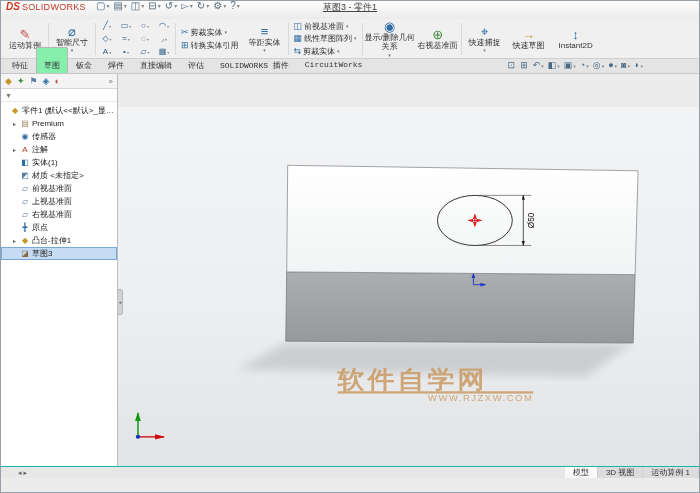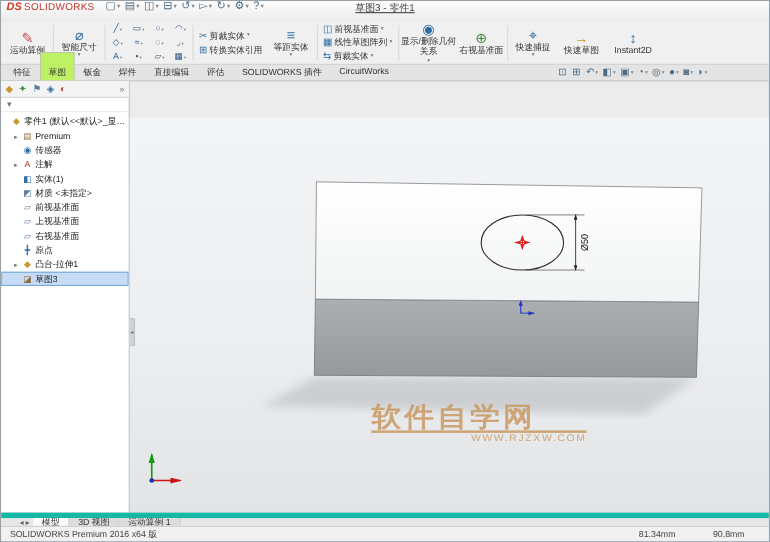--- a/index.html
+++ b/index.html
@@ -41,22 +41,22 @@
   .rb-ic-s { font-size:9px; line-height:1; }
   .rb-slbl { font-size:8px; white-space:nowrap; }
   .c-blue { color:#2e6da4; } .c-orange { color:#c0504d; } .c-gold { color:#c8972a; }
   .c-green { color:#3f8a3f; } .c-red { color:#b23a2e; } .c-steel { color:#5b7ca3; }
   .c-tan { color:#9a7b4f; } .c-brown { color:#8a6a42; }
   
   .tabrow { position:absolute; top:58px; left:0; right:0; height:15px;
     background:#e4e4e4; border-bottom:1px solid #c6c6c6;
     display:flex; align-items:flex-end; padding-left:3px; }
   .tab { font-size:8px; padding:12px 7px 2px; color:#333; border:1px solid transparent;
-    border-bottom:none; white-space:nowrap; }
-  .tab.active { background:#bef264; border-color:#b5b5b5; border-radius:2px 2px 0 0; }
+    border-bottom:none; white-space:nowrap;font-family:Liberation Mono, monospace; }
+  .tab.active { background:#86efac; border-color:#b5b5b5; border-radius:2px 2px 0 0; }
   .hud { position:absolute; right:56px; top:2px; display:flex; gap:4px; align-items:center; }
   .hud-btn { display:flex; align-items:center; gap:1px; }
   .hud-g { font-size:9px; color:#4a6a84; line-height:1; }
   .hud-c { font-size:5px; color:#888; }
   
   .content { position:absolute; top:73px; left:0; right:0; bottom:26px; display:flex; }
   .panel { width:117px; background:#ffffff; border-right:1px solid #b9bdbf;
     display:flex; flex-direction:column; }
   .panel-tabs { height:15px; background:#f4f4f4; border-bottom:1px solid #d8d8d8;
     display:flex; align-items:center; gap:5px; padding:0 4px; }
@@ -77,22 +77,22 @@
   
   .viewport { flex:1; position:relative;
     background:linear-gradient(180deg,#f3f4f5 0%,#edeef0 55%,#e2e4e6 100%);margin-top:33px; }
   .viewport svg { position:absolute; inset:0; width:100%; height:100%; }
   .split-handle { position:absolute; left:0; top:182px; width:5px; height:26px;
     background:#cfd3d6; border:1px solid #b4b8bb; border-left:none;
     border-radius:0 3px 3px 0; font-size:5px; color:#666; display:flex;
     align-items:center; justify-content:center; z-index:2; }
   
   .sheettabs { position:absolute; bottom:14px; left:0; right:0; height:12px;
-    background:#e7e7e7; border-top:5px solid #14b8a6; display:flex; align-items:stretch;
-    font-size:8px; padding-left:14px; }
+    background:#e7e7e7; border-top:1px solid #14b8a6; display:flex; align-items:stretch;
+    font-size:8px; padding-left:14px;justify-content:space-between; }
   .sheet-nav { display:flex; align-items:center; gap:2px; padding:0 3px; color:#666; font-size:7px; }
   .stab { padding:0 8px; display:flex; align-items:center; border-right:1px solid #d0d0d0;
     color:#333; background:#dcdcdc; white-space:nowrap; }
   .stab.active { background:#fafafa; }
   
   .statusbar { position:absolute; bottom:0; left:0; right:0; height:14px;
     background:#f1f1f1; border-top:1px solid #cfcfcf; display:flex; align-items:center;
     font-size:8px; color:#444; padding:0 8px; }
   .sb-left { white-space:nowrap; }
   .sb-spacer { flex:1; }
@@ -546,20 +546,14 @@
     <div style="display:flex">
 
         <div class="stab active">模型</div>
 
         <div class="stab">3D 视图</div>
 
         <div class="stab">运动算例 1</div>
       </div>
   </div>
 
-  <div class="statusbar">
-    <span class="sb-left">SOLIDWORKS Premium 2016 x64 版</span>
-    <span class="sb-spacer"></span>
-    <span class="sb-x">81.34mm</span>
-    <span class="sb-y">90.8mm</span>
-  </div>
 
 </div>
 
 </body></html>

